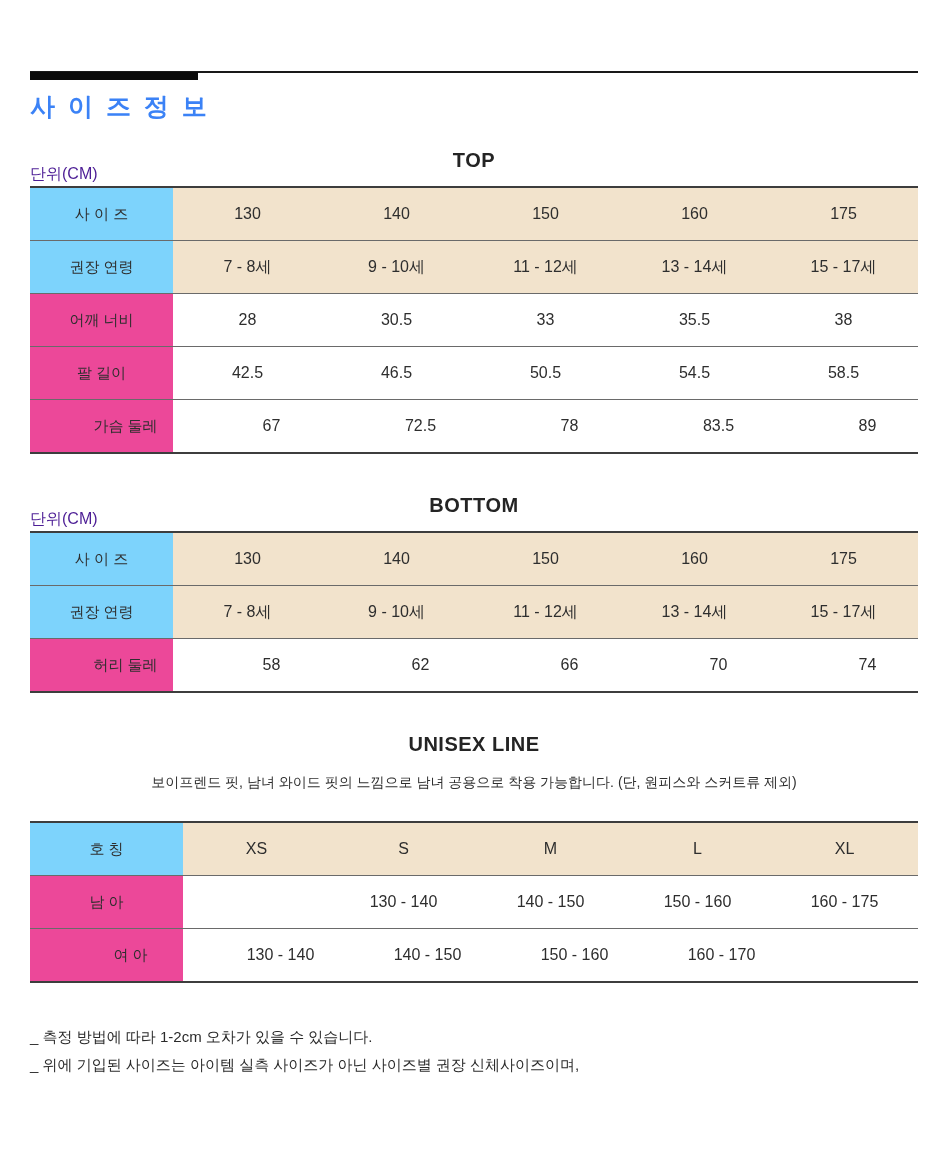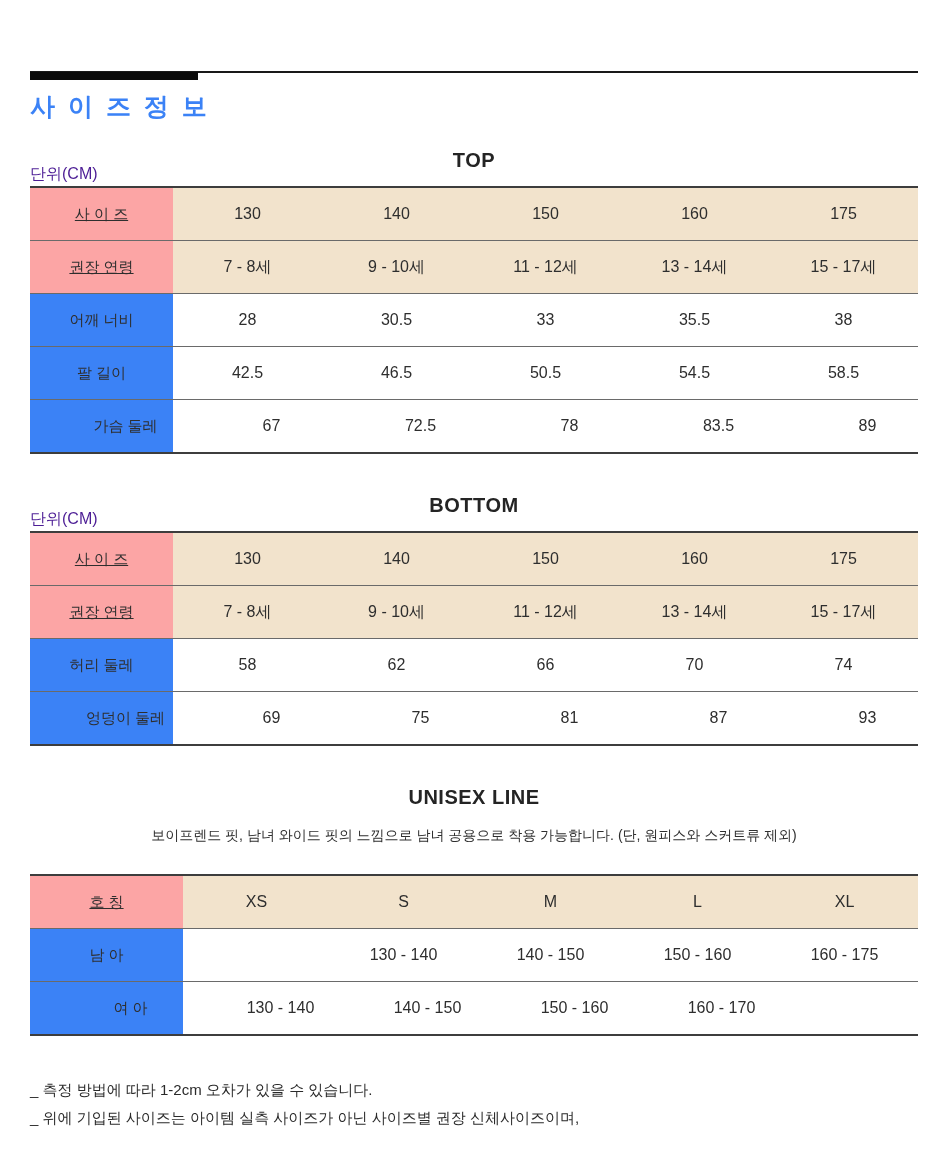--- a/index.html
+++ b/index.html
@@ -40,22 +40,22 @@
     font-size:16px;color:#2e2e2e;
   }
   table.size-table.mt{margin-top:2px;}
   table.size-table.mt-lg{margin-top:30px;}
   .size-table td{
     height:52px;text-align:center;vertical-align:middle;
     border-bottom:1px solid #6a6a6a;padding:0;
   }
   .size-table tr:last-child td{border-bottom:none;padding-left:48px;}
   .size-table tr.head td{background:#f2e3cc;}
-  .size-table td.row-label{background:#3b82f6;font-size:15px;}
-  .size-table tr.head td.row-label{background:#fca5a5;text-decoration:underline;}
+  .size-table td.row-label{background:#ec4899;font-size:15px;}
+  .size-table tr.head td.row-label{background:#7dd3fc;}
 
   .notes{margin:40px 0 0;padding:0;list-style:none;font-size:15px;color:#2a2a2a;}
   .notes li{line-height:28px;}
   .notes li.indent{padding-left:13px;}
 </style>
 </head>
 <body>
 
 <div class="page">
 
@@ -148,28 +148,20 @@
       <td>15 - 17세</td>
     </tr>
     <tr>
       <td class="row-label">허리 둘레</td>
       <td>58</td>
       <td>62</td>
       <td>66</td>
       <td>70</td>
       <td>74</td>
     </tr>
-    <tr>
-      <td class="row-label">엉덩이 둘레</td>
-      <td>69</td>
-      <td>75</td>
-      <td>81</td>
-      <td>87</td>
-      <td>93</td>
-    </tr>
   </tbody>
     </table>
 
   <h2 class="section-title gap-lg">UNISEX LINE</h2>
   <p class="unisex-desc">보이프렌드 핏, 남녀 와이드 핏의 느낌으로 남녀 공용으로 착용 가능합니다. (단, 원피스와 스커트류 제외)</p>
   <table class="size-table mt-lg">
     <colgroup>
         <col style="width:153px">
         <col>
         <col>

